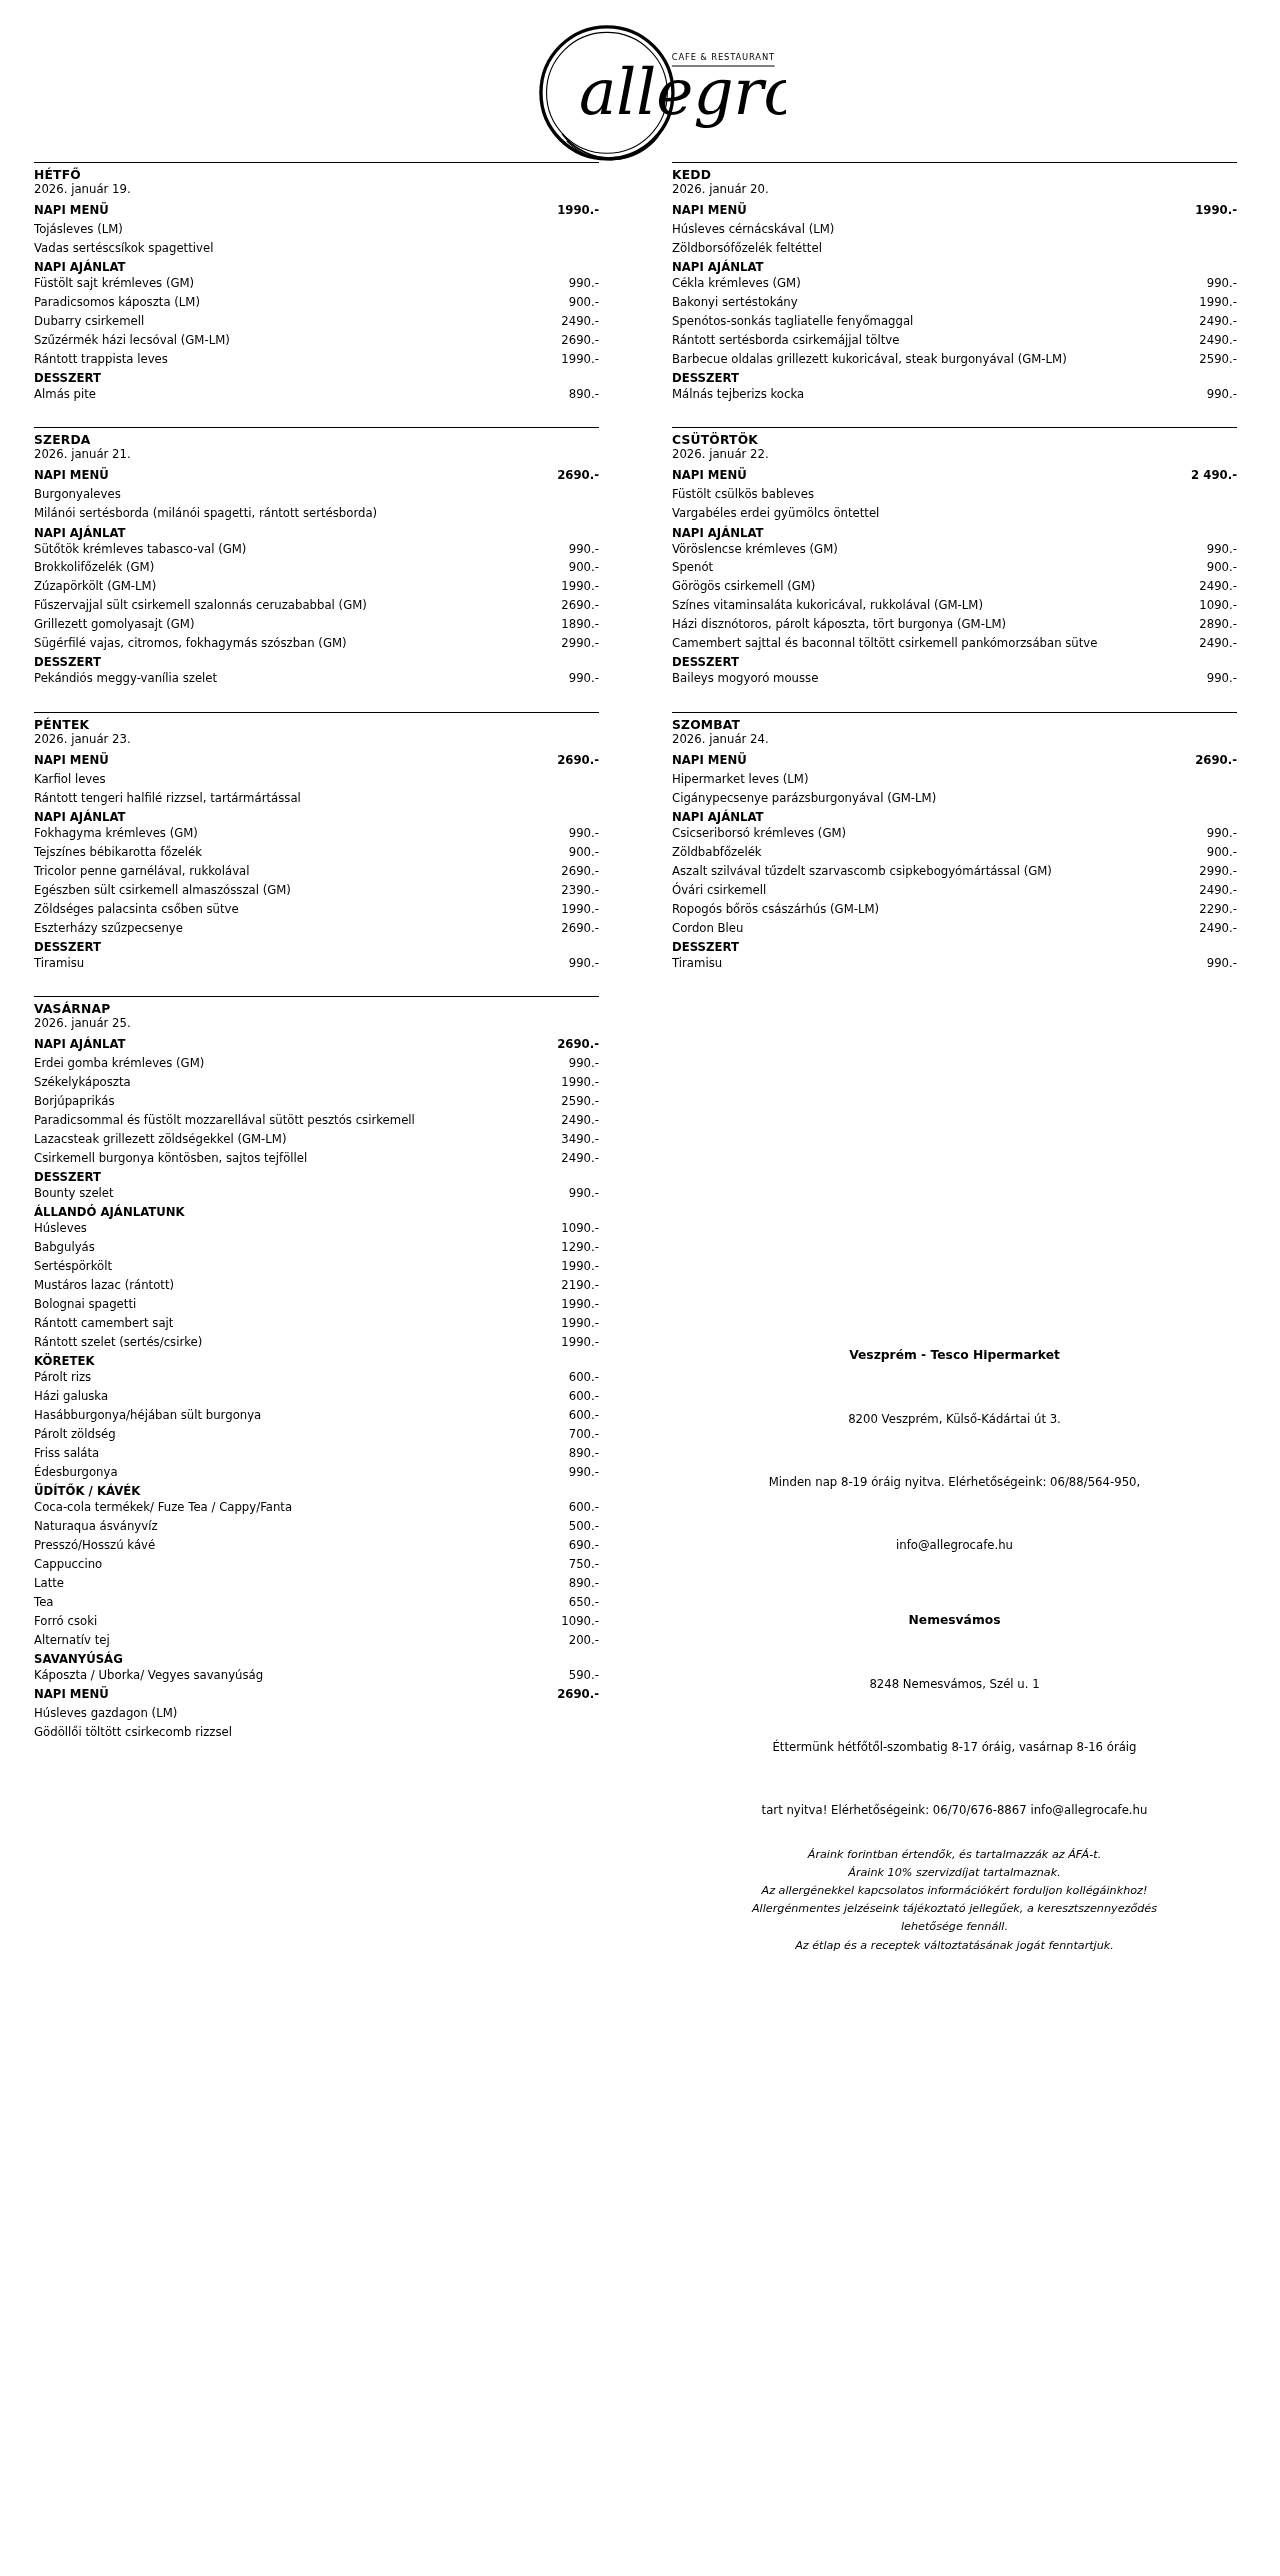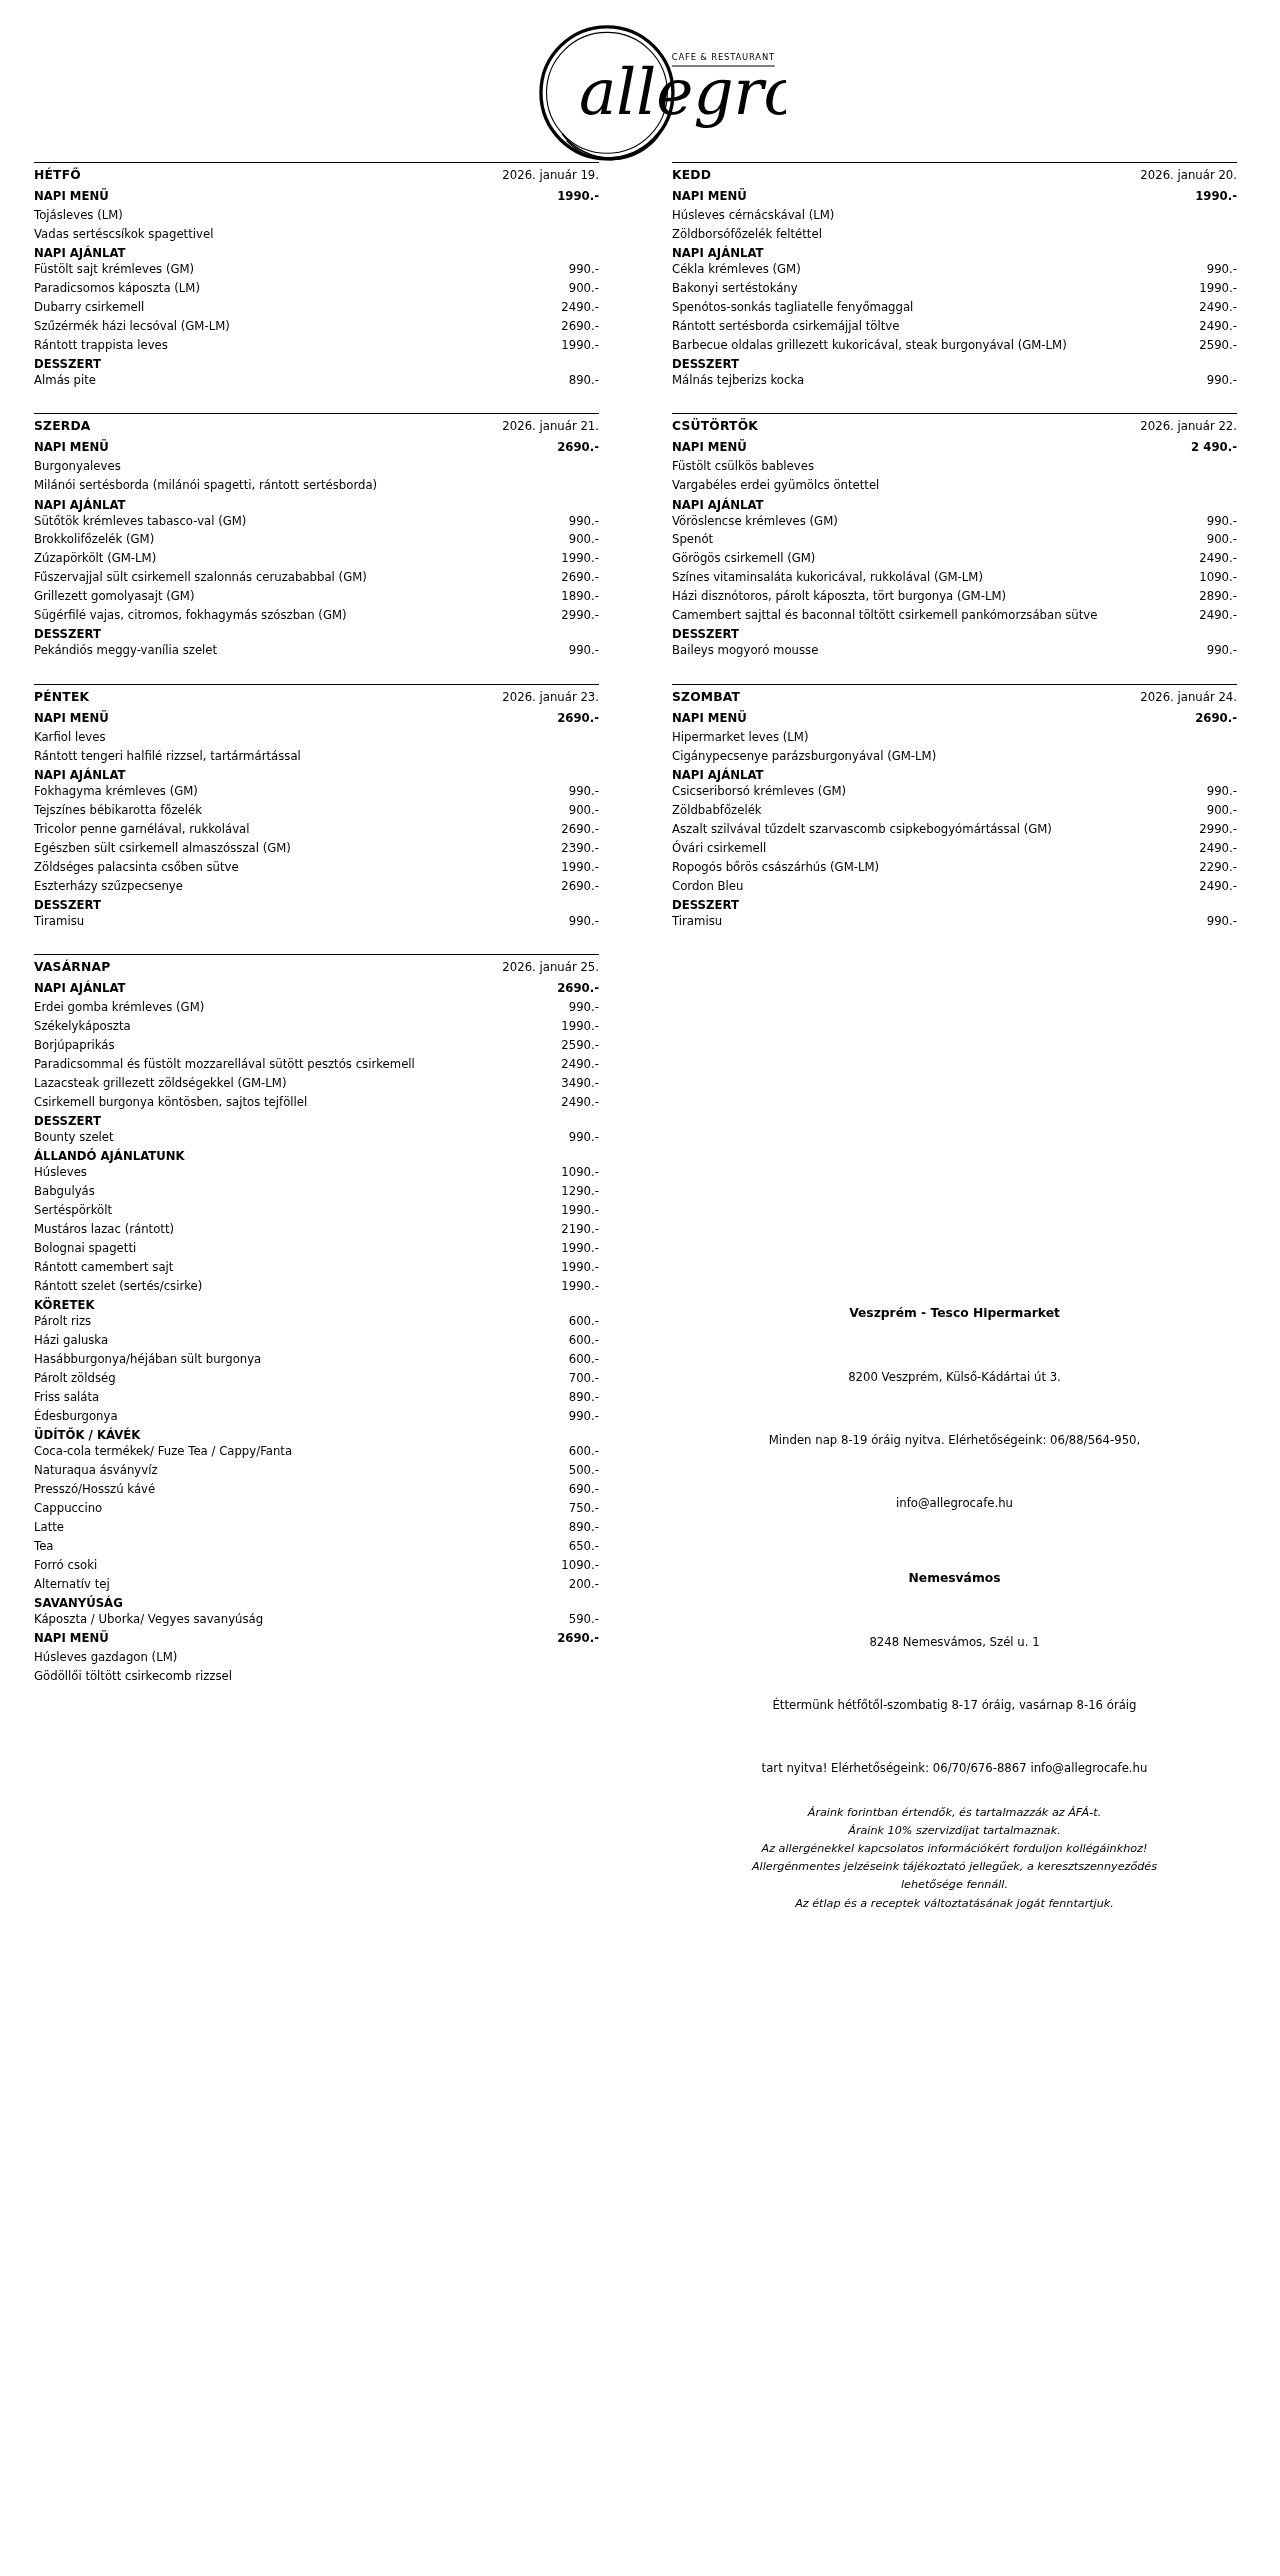--- a/index.html
+++ b/index.html
@@ -41,20 +41,21 @@
 
   
   .day { margin-bottom: 23.5px; }
   .day-head {
     display: flex;
     justify-content: space-between;
     align-items: baseline;
     border-top: 1.1px solid #000;
     padding-top: 5px;
     margin-bottom: 5px;
+    flex-direction: column;
   }
   .day-name {
     font-weight: bold;
     font-size: 12.3px;
     letter-spacing: 0.2px;
   }
   .day-date {
     font-size: 11.7px;
   }
   .section-title {

